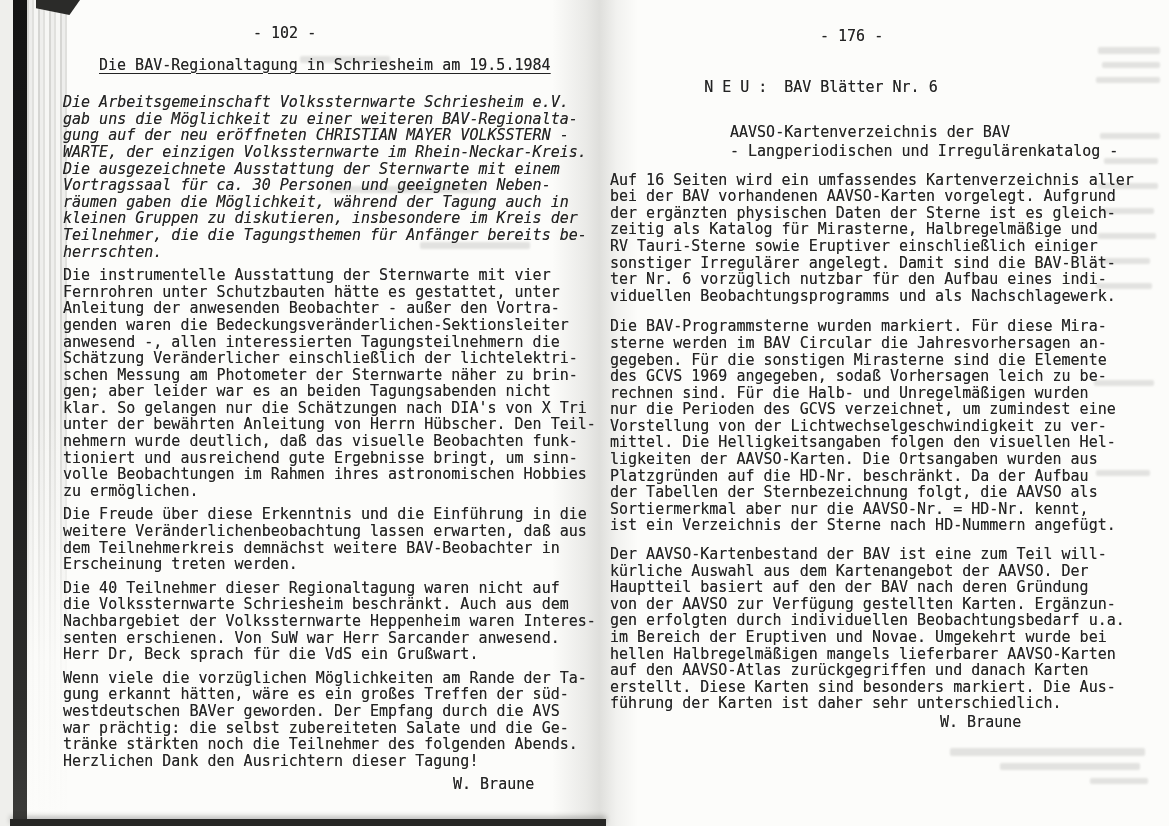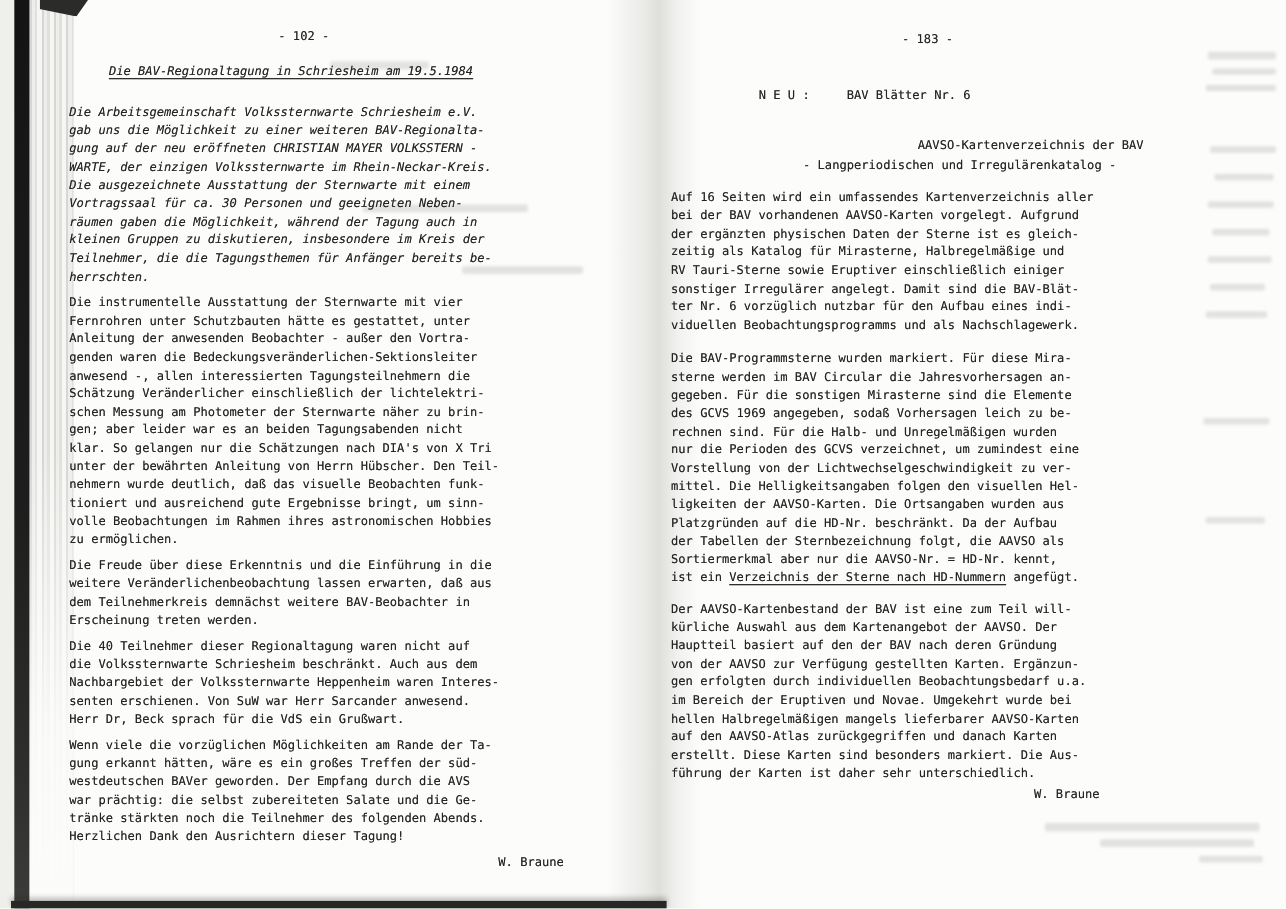--- a/index.html
+++ b/index.html
@@ -25,43 +25,43 @@
     clip-path: polygon(0 0, 100% 0, 76% 100%, 0 55%); filter: blur(0.4px); }
   .bottom-band { position: absolute; left: 10px; top: 819px; width: 596px; height: 7px; background: #272725;
     box-shadow: 0 -3px 5px rgba(40,40,35,0.28); filter: blur(0.3px); }
   .gutter-shadow { position: absolute; left: 552px; top: 0; width: 86px; height: 826px;
     background: linear-gradient(90deg, rgba(70,70,62,0) 0%, rgba(70,70,62,0.10) 40%, rgba(70,70,62,0.16) 55%, rgba(70,70,62,0.06) 75%, rgba(70,70,62,0) 100%); }
 
   
   .ghost { position: absolute; background: rgba(125,125,120,0.20); filter: blur(1.3px); border-radius: 2px; }
 
   
-  .page { position: absolute; top: 0; font-size: 11px; line-height: 16.6px; }
+  .page { position: absolute; top: 0; font-size: 15px; line-height: 16.6px; }
   .page-left  { left: 63px;  width: 540px; }
   .page-right { left: 610px; width: 534px; }
   .para { white-space: pre-line; margin: 0 0 7px 0; }
   .pgnum { margin: 0; }
   .page-left  .pgnum { margin-top: 25px; margin-left: 190px; }
   .page-right .pgnum { margin-top: 28px; margin-left: 210px; }
-  .article-title { margin: 15px 0 0 36px; text-decoration: underline; text-underline-offset: 3px; text-decoration-thickness: 1.4px; font-style: italic; }
+  .article-title { margin: 15px 0 0 36px; text-decoration: underline; text-underline-offset: 3px; text-decoration-thickness: 1.4px; }
   .page-left .p1 { margin-top: 21px; font-style: italic; }
   .sig { margin: 0; }
   .page-left .sig  { margin-top: 6px; margin-left: 390px; }
   .page-right .sig { margin-top: 2px; margin-left: 330px; }
 
   .heading-line { margin: 18px 0 0 40px; white-space: pre; }
   .heading-label { display: inline-block; width: 80px; }
-  .heading-sub1 { margin: 12px 0 0 120px; white-space: pre; text-align: center; }
+  .heading-sub1 { margin: 12px 0 0 120px; white-space: pre; }
   .heading-sub2 { margin: 2px 0 0 120px; white-space: pre; }
   .page-right .pr1 { margin-top: 12px; }
   .page-right .verfasser { margin-top: 10px; margin-bottom: 0; }
   .page-right .preis { margin-top: 7px; margin-bottom: 0; }
   .page-right .pr2 { margin-top: 14px; margin-bottom: 0; }
   .page-right .pr3 { margin-top: 12px; margin-bottom: 0; }
-  .u-inline { text-decoration: underline; text-underline-offset: 3px; text-decoration-thickness: 1.3px; }
+  .u-inline { text-underline-offset: 3px; text-decoration-thickness: 1.3px; }
 
   
   .page { text-shadow: 0 0 0.5px rgba(35,35,35,0.55); }
 </style>
 </head>
 <body>
 
 <div class="scan">
 
   <div class="edge-outer"></div>
@@ -129,21 +129,21 @@
     <div class="para">Wenn viele die vorzüglichen Möglichkeiten am Rande der Ta-
 gung erkannt hätten, wäre es ein großes Treffen der süd-
 westdeutschen BAVer geworden. Der Empfang durch die AVS
 war prächtig: die selbst zubereiteten Salate und die Ge-
 tränke stärkten noch die Teilnehmer des folgenden Abends.
 Herzlichen Dank den Ausrichtern dieser Tagung!</div>
     <div class="sig">W. Braune</div>
   </div>
 
   <div class="page page-right">
-    <div class="pgnum">- 183 -</div>
+    <div class="pgnum">- 176 -</div>
     <div class="heading-line">
       <span class="heading-label">N E U :</span><span>BAV Blätter Nr. 6</span>
     </div>
     <div class="heading-sub1">AAVSO-Kartenverzeichnis der BAV</div>
     <div class="heading-sub2">- Langperiodischen und Irregulärenkatalog -</div>
     <div class="para pr1">Auf 16 Seiten wird ein umfassendes Kartenverzeichnis aller
 bei der BAV vorhandenen AAVSO-Karten vorgelegt. Aufgrund
 der ergänzten physischen Daten der Sterne ist es gleich-
 zeitig als Katalog für Mirasterne, Halbregelmäßige und
 RV Tauri-Sterne sowie Eruptiver einschließlich einiger

